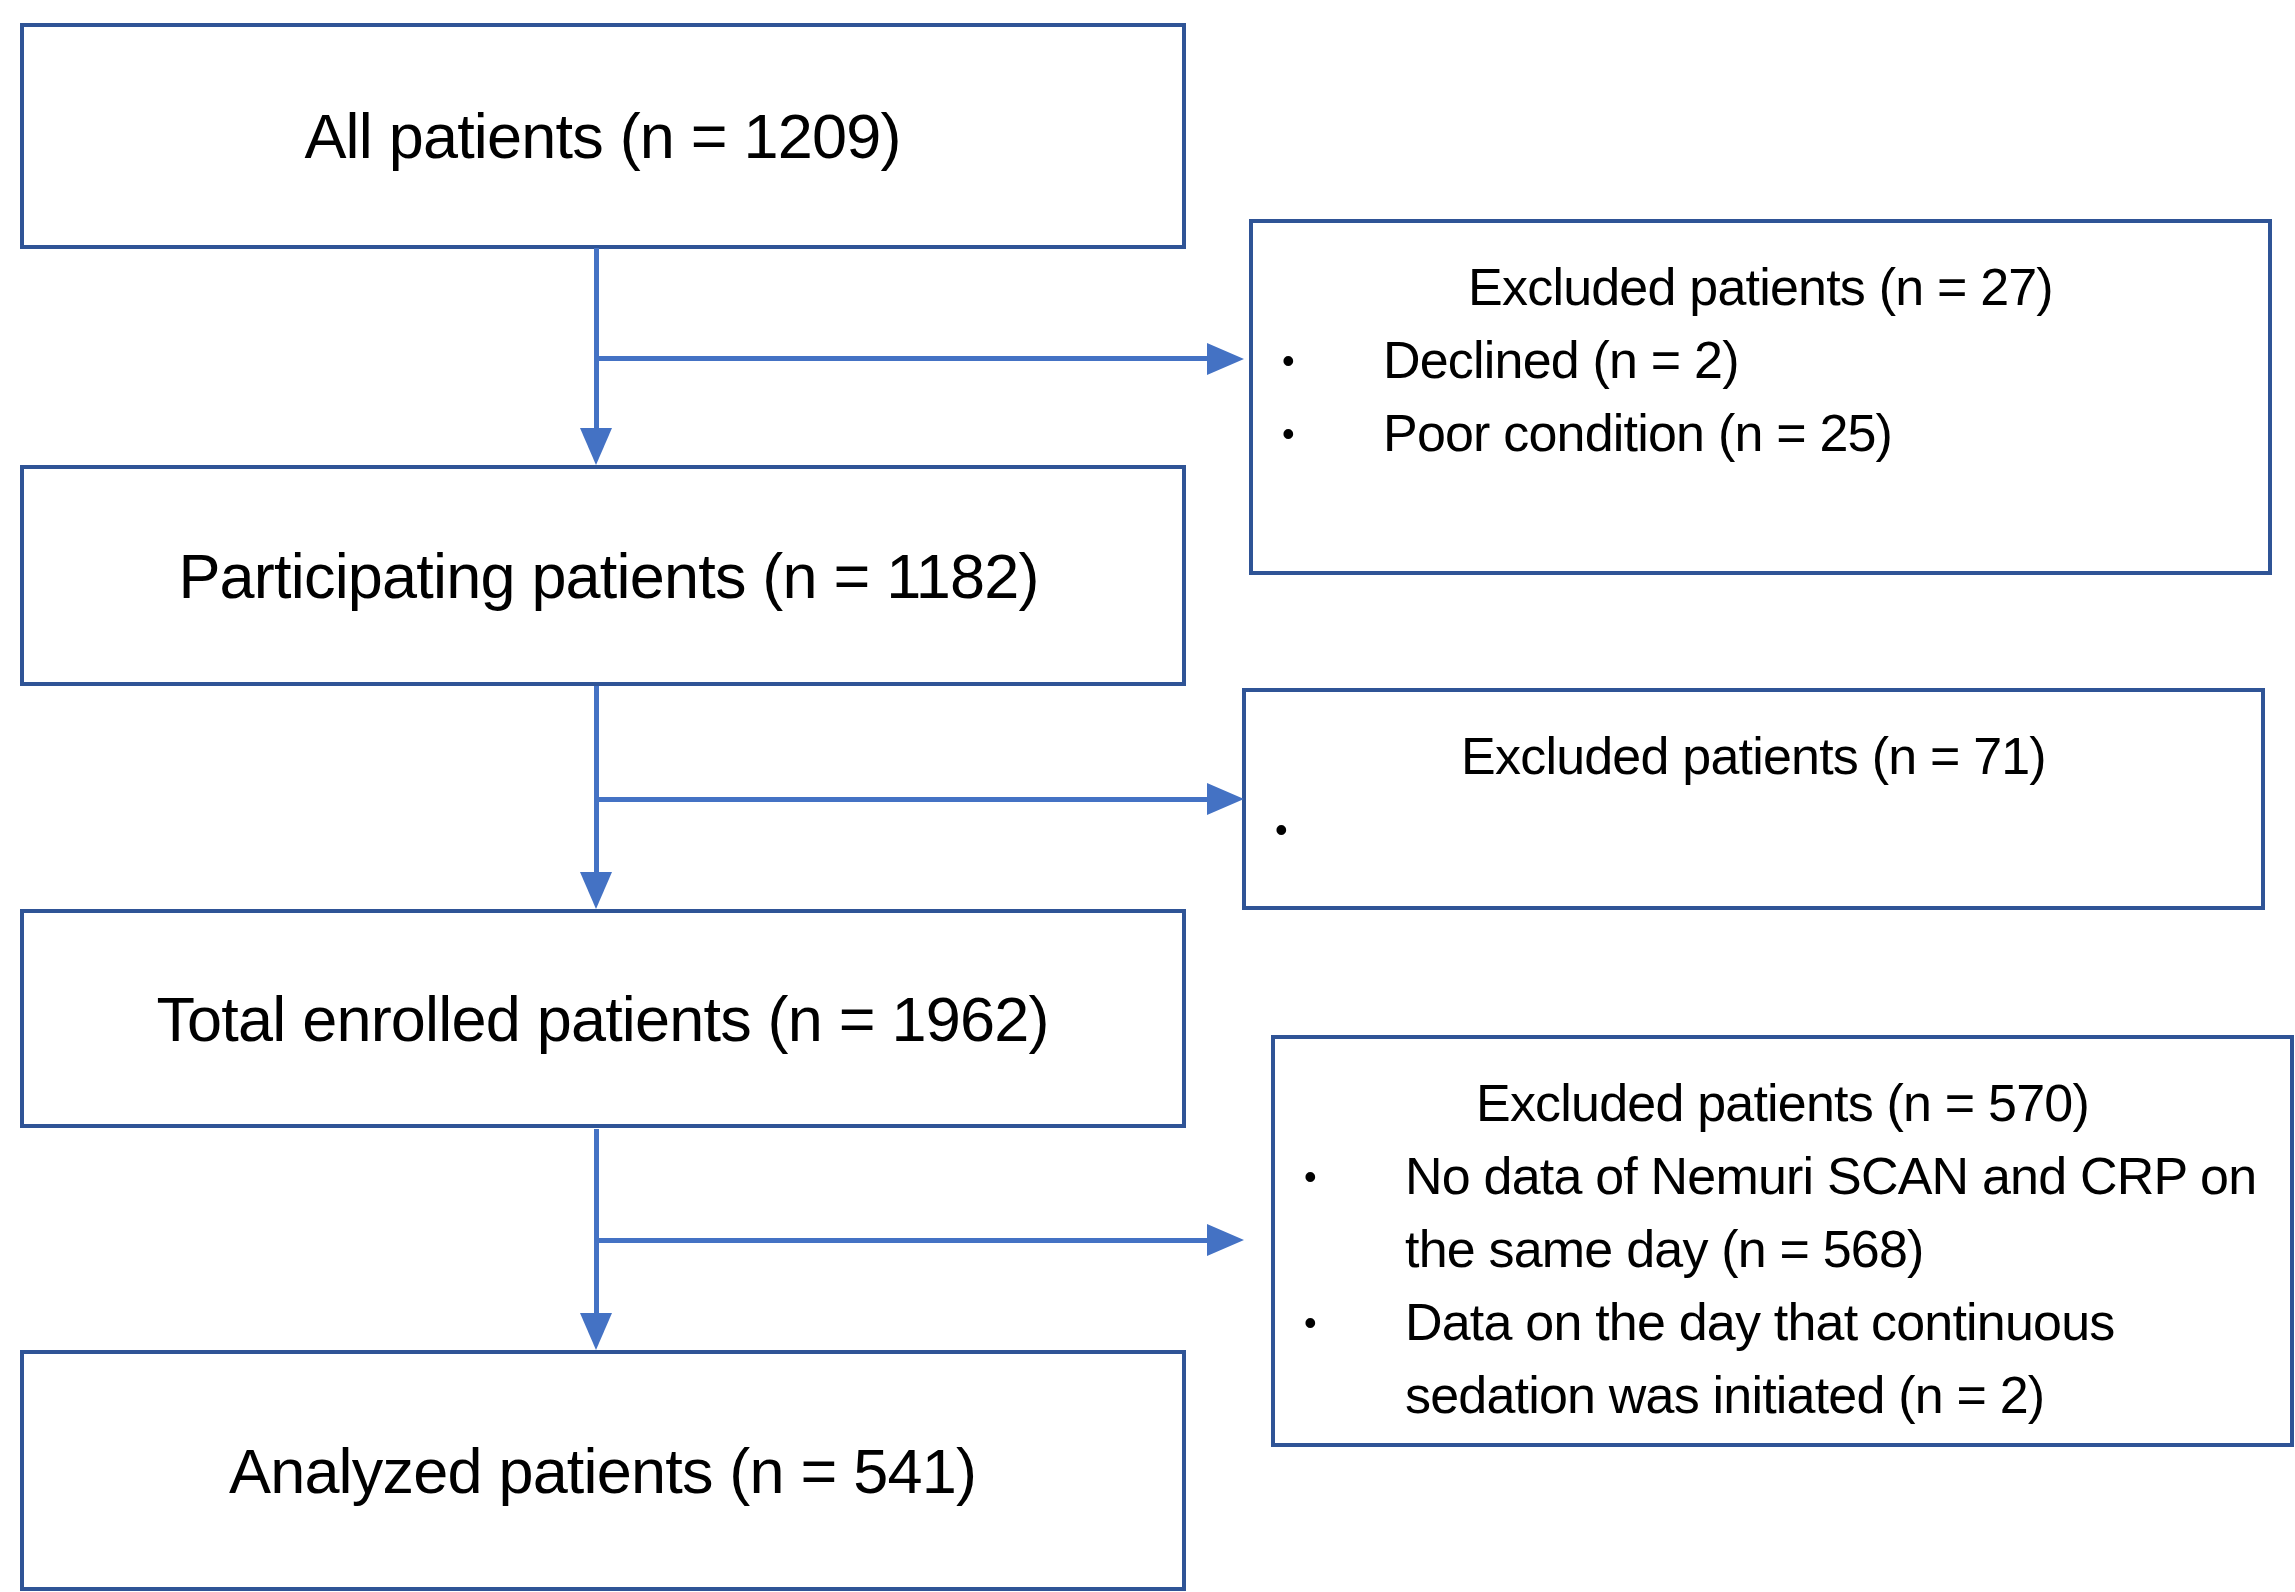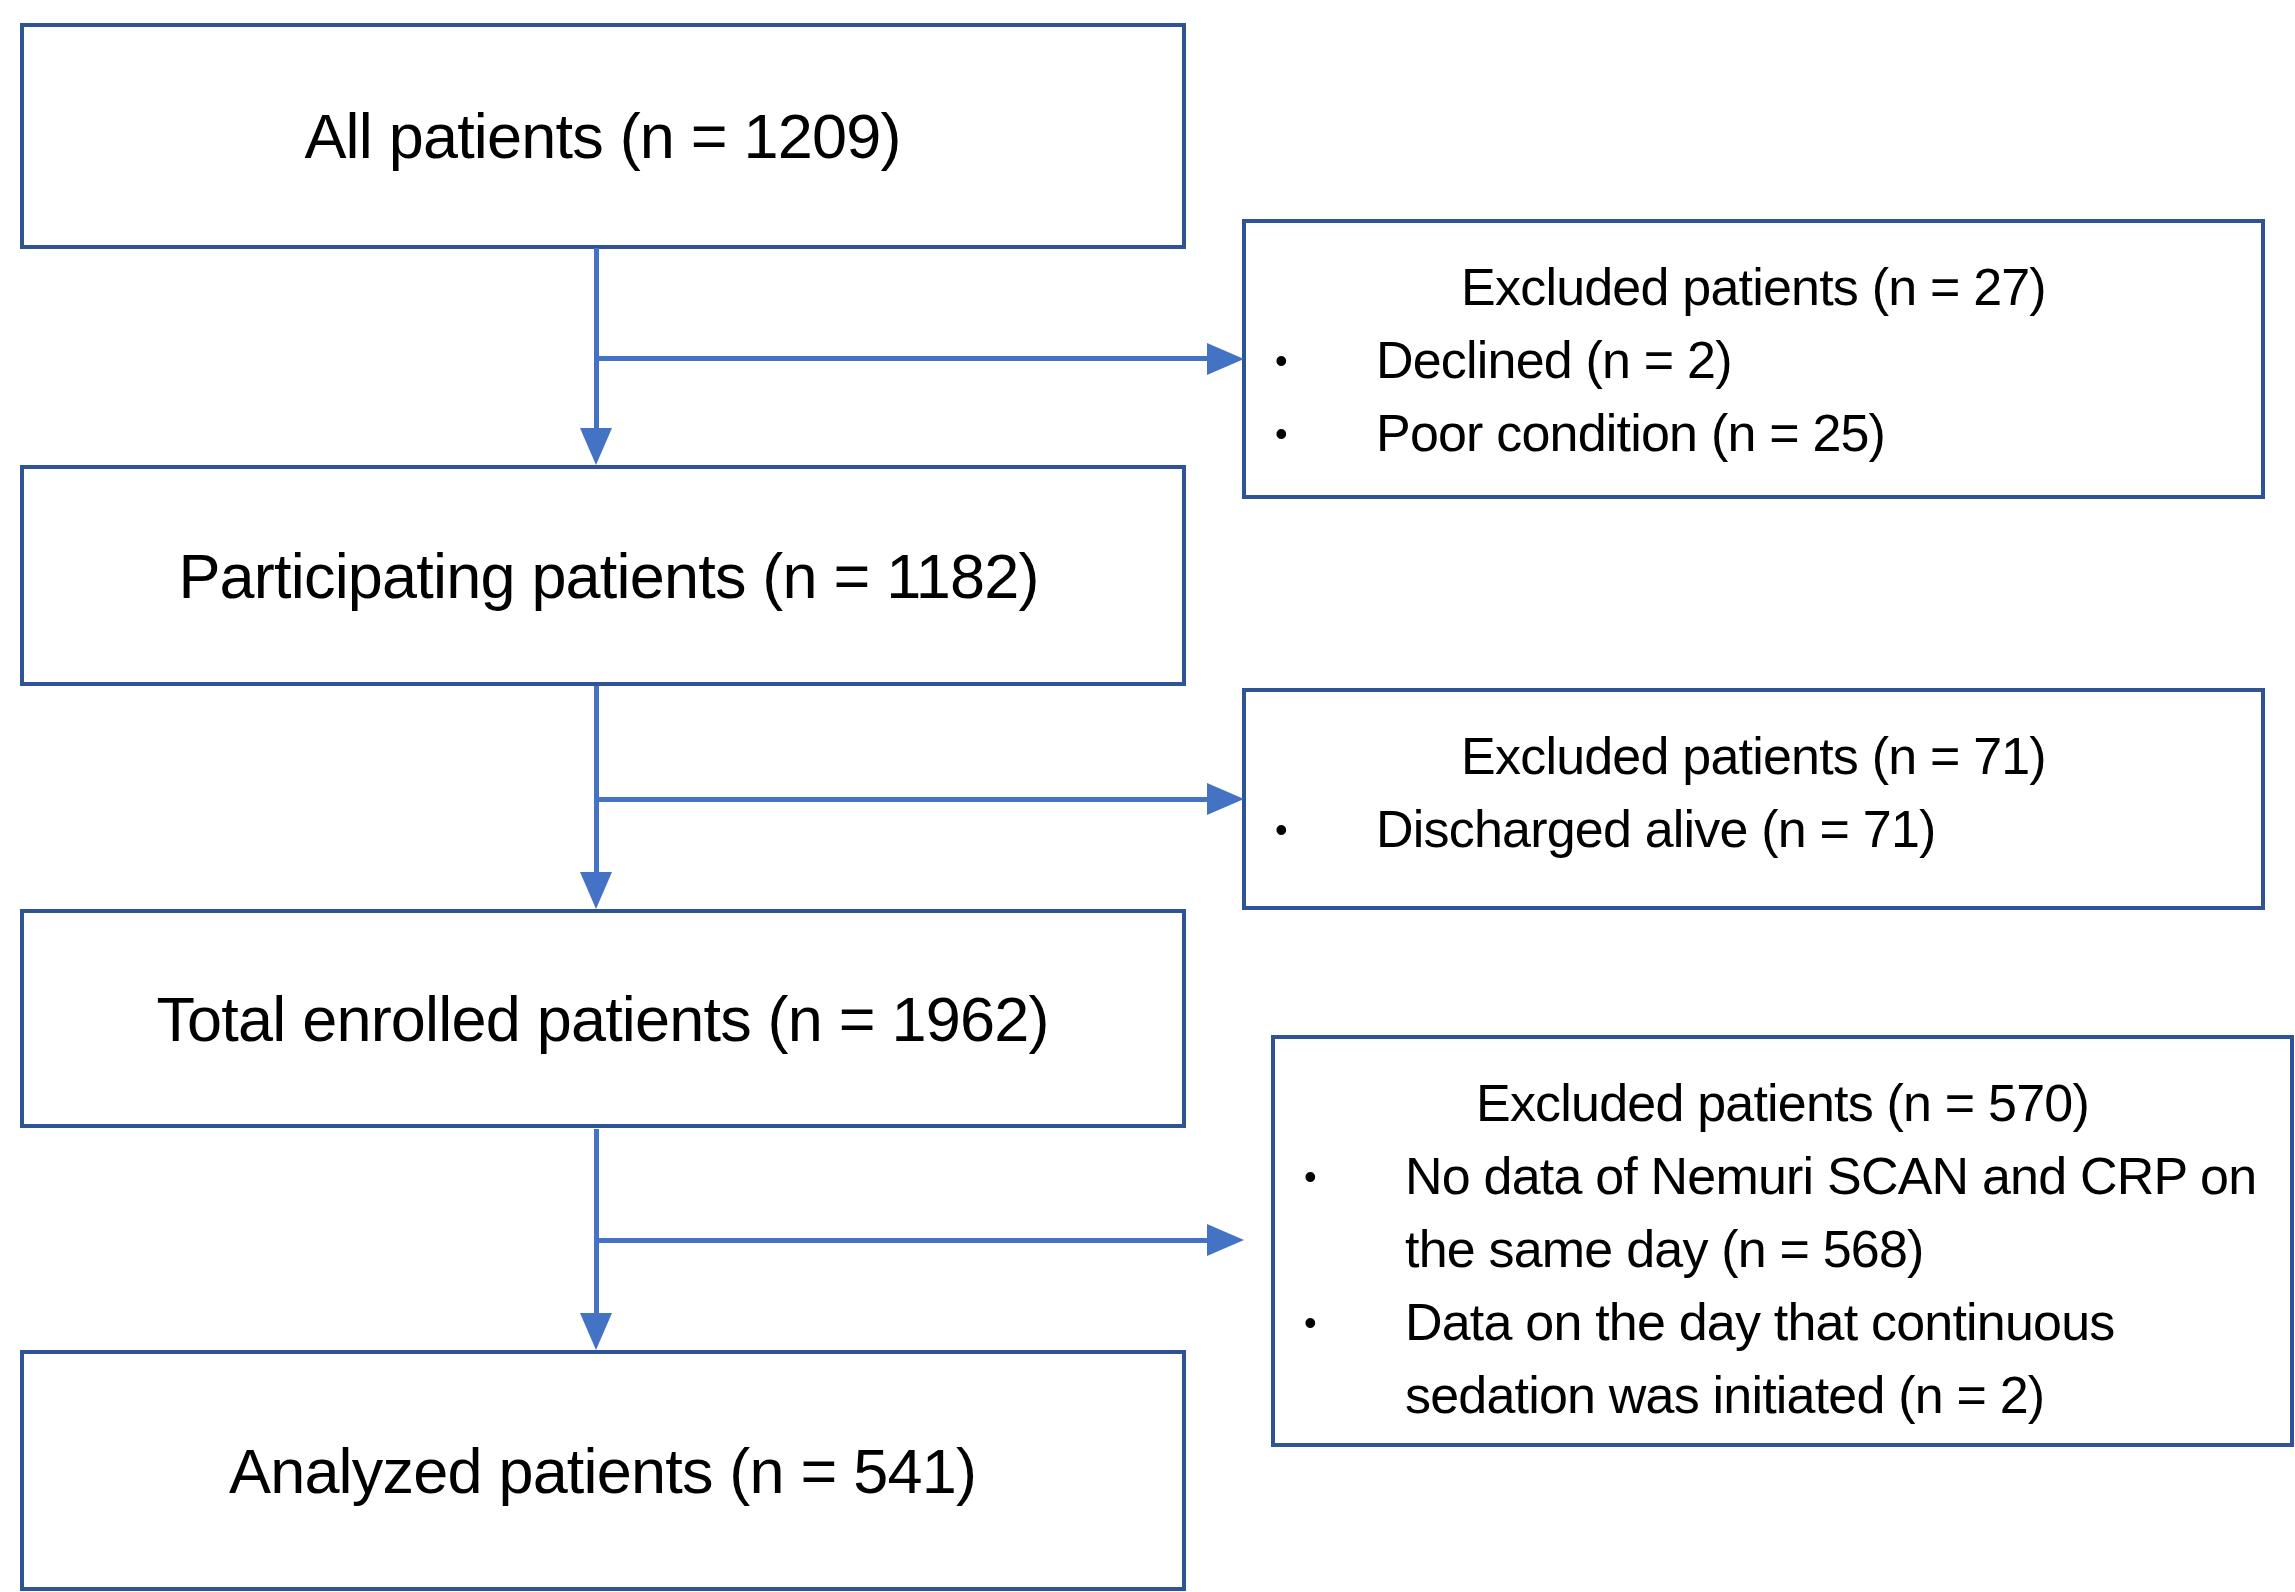--- a/index.html
+++ b/index.html
@@ -101,37 +101,36 @@
   </div>
 
   <div class="main-box" style="top:909px; height:219px;">
     <span class="box-label">Total enrolled patients (n = 1962)</span>
   </div>
 
   <div class="main-box" style="top:1350px; height:241px;">
     <span class="box-label">Analyzed patients (n = 541)</span>
   </div>
 
-  <div class="side-box" style="top:219px; height:280px;">
+  <div class="side-box" style="top:219px; height:356px;margin-left:7px;">
     <div class="side-title">Excluded patients (n = 27)</div>
     <div class="bullet-row">
       <span class="bullet-marker">•</span>
       <span class="bullet-text">Declined (n = 2)</span>
     </div>
     <div class="bullet-row">
       <span class="bullet-marker">•</span>
       <span class="bullet-text">Poor condition (n = 25)</span>
     </div>
   </div>
 
   <div class="side-box" style="top:688px; height:222px;">
     <div class="side-title">Excluded patients (n = 71)</div>
     <div class="bullet-row">
       <span class="bullet-marker">•</span>
-      <span class="bullet-text">Discharged alive (n = 71)</span>
     </div>
   </div>
 
   <div class="side-box" style="top:1035px; height:412px;margin-left:29px;">
     <div class="side-title">Excluded patients (n = 570)</div>
     <div class="bullet-row">
       <span class="bullet-marker">•</span>
       <span class="bullet-text">No data of Nemuri SCAN and CRP on the same day (n = 568)</span>
     </div>
     <div class="bullet-row">

